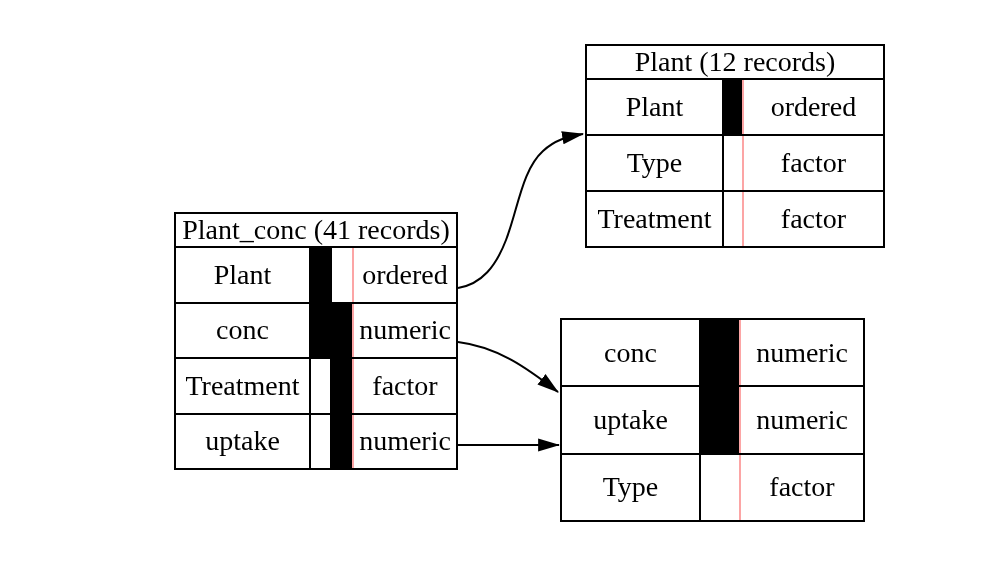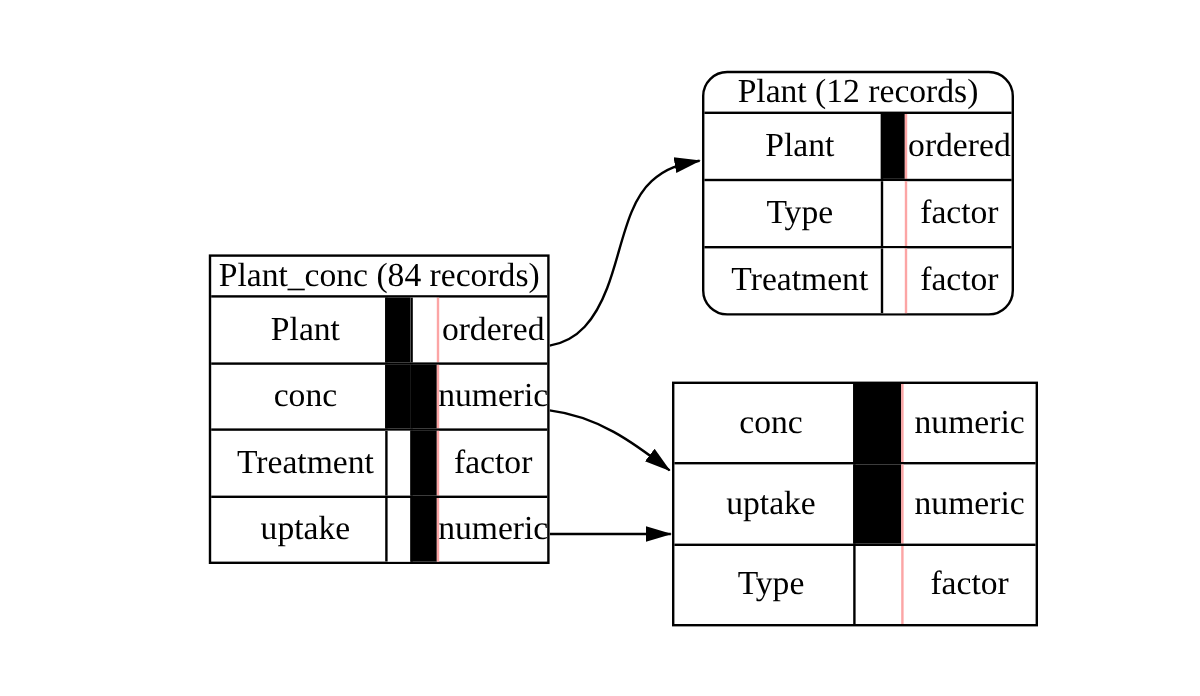--- a/index.html
+++ b/index.html
@@ -27,21 +27,20 @@
     display: flex;
     align-items: center;
     justify-content: center;
     white-space: nowrap;
     font-size: 28px;
   }
   .row {
     flex: 1 1 0;
     display: flex;
     min-height: 0;
-    padding-left: 12px;
   }
   .row + .row { border-top: 2px solid #000; }
   .cell {
     box-sizing: border-box;
     display: flex;
     align-items: center;
     justify-content: center;
     white-space: nowrap;
     font-size: 28px;
     overflow: hidden;
@@ -66,21 +65,21 @@
     <defs>
       <marker id="ah" markerUnits="userSpaceOnUse" markerWidth="22" markerHeight="16" viewBox="0 0 20 14" refX="19" refY="7" orient="auto">
         <path d="M0,1 L20,7 L0,13 Z" fill="#000"></path>
       </marker>
     </defs>
   <path d="M458,288 C482,284 496,266 506,240 C518,209 522,170 543,151 C555,140 566,137 583,134" class="arrow" marker-end="url(#ah)"></path>
       <path d="M458,342 C498,347 527,368 558,392" class="arrow" marker-end="url(#ah)"></path>
       <path d="M458,445 L559,445" class="arrow" marker-end="url(#ah)"></path>
     </svg>
 <div class="tbl" style="left: 174px; top: 212px; width: 284px; height: 258px;">
-      <div class="ttl">Plant_conc (84 records)</div>
+      <div class="ttl">Plant_conc (41 records)</div>
       <div class="row">
         <div class="cell name" style="width: 133px;">Plant</div>
         <div class="cell key on" style="width: 21px;"></div>
         <div class="cell key" style="width: 22px;"></div>
         <div class="cell type">ordered</div>
       </div>
       <div class="row">
         <div class="cell name" style="width: 133px;">conc</div>
         <div class="cell key on" style="width: 21px;"></div>
         <div class="cell key on" style="width: 22px;"></div>
@@ -92,21 +91,21 @@
         <div class="cell key on" style="width: 22px;"></div>
         <div class="cell type">factor</div>
       </div>
       <div class="row">
         <div class="cell name" style="width: 133px;">uptake</div>
         <div class="cell key" style="width: 21px;"></div>
         <div class="cell key on" style="width: 22px;"></div>
         <div class="cell type">numeric</div>
       </div>
     </div>
-    <div class="tbl" style="left: 585px; top: 59px; width: 260px; height: 204px; border-radius: 21px;">
+    <div class="tbl" style="left: 585px; top: 44px; width: 300px; height: 204px;">
       <div class="ttl">Plant (12 records)</div>
       <div class="row">
         <div class="cell name" style="width: 135px;">Plant</div>
         <div class="cell key on" style="width: 20px;"></div>
         <div class="cell type">ordered</div>
       </div>
       <div class="row">
         <div class="cell name" style="width: 135px;">Type</div>
         <div class="cell key" style="width: 20px;"></div>
         <div class="cell type">factor</div>

